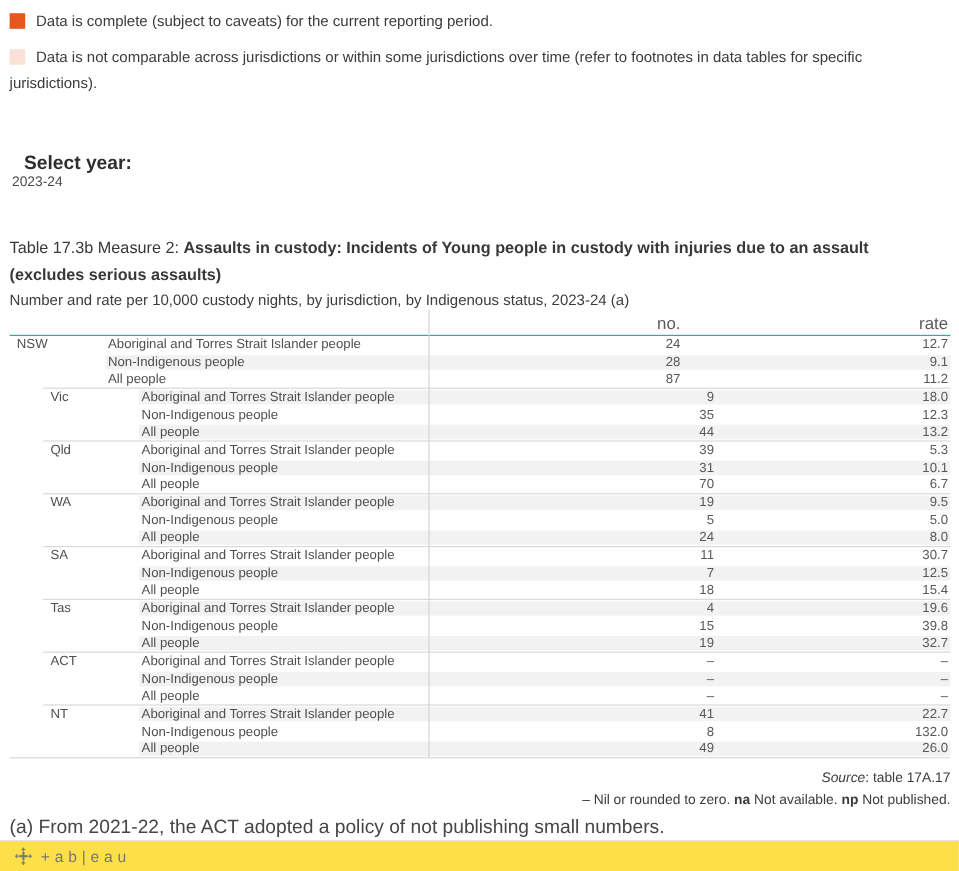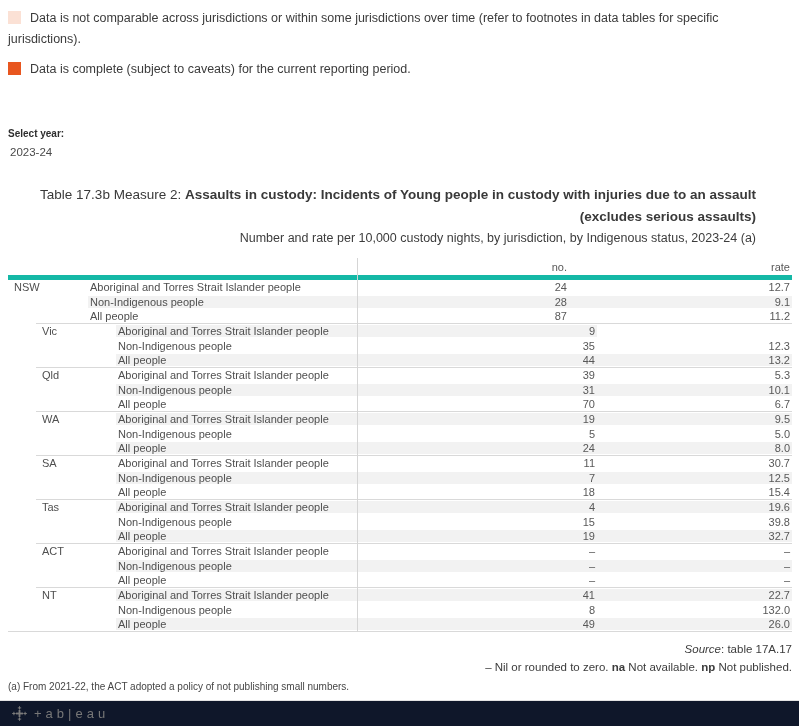--- a/index.html
+++ b/index.html
@@ -9,64 +9,64 @@
     background:#ffffff; color:#3b3b3b;
     font-family:"Liberation Sans", sans-serif;
   }
 
   
   .legend { position:absolute; top:8px; left:8px; width:756px; font-size:12.5px; line-height:21px; color:#3b3b3b; }
   .legend-item { margin-bottom:9px; }
   .swatch { display:inline-block; width:13px; height:13px; margin-right:9px; vertical-align:-2px; }
 
   
-  .select-year-label { position:absolute; top:128px; left:8px; font-size:10px; font-weight:bold; color:#2e2e2e; }
+  .select-year-label { position:absolute; top:128px; left:20px; font-size:16px; font-weight:bold; color:#2e2e2e; }
   .select-year-value { position:absolute; top:146px; left:10px; font-size:11.5px; color:#4a4a4a; }
 
   
-  .title-block { position:absolute; top:184px; left:8px; width:748px; font-size:13.5px; line-height:21.5px; color:#393939;text-align:right; }
+  .title-block { position:absolute; top:196px; left:8px; width:748px; font-size:13.5px; line-height:21.5px; color:#393939; }
   .title-bold { font-weight:bold; }
   .subtitle { font-size:12.5px; line-height:21px; margin-top:1px; color:#3c3c3c; }
 
   
   .table-wrap { position:absolute; top:258px; left:8px; width:784px; font-size:11px; color:#4f4f4f; }
   .vline { position:absolute; left:349px; top:0; bottom:0; width:1px; background:#d5d5d5; }
   .thead { display:grid; grid-template-columns:80px 269px 212px 1fr; height:22px; align-items:center;
-           border-bottom:5px solid #14b8a6; font-size:11px; color:#4c4c4c; }
+           border-bottom:1px solid #14b8a6; font-size:14px; color:#4c4c4c; }
   .row { display:grid; grid-template-columns:80px 269px 212px 1fr; height:14.35px; align-items:center; }
   .c1 { padding-left:6px; }
   .c2 { padding-left:2px; }
   .c3, .c4 { text-align:right; padding-right:2px; color:#585858; }
   .band .c2, .band .c3, .band .c4 { background:#f2f2f2; }
   .group + .group { border-top:1px solid #d9d9d9;margin-left:28px; }
   .tbody { border-bottom:1px solid #d9d9d9; }
 
   
   .source-line { position:absolute; top:643px; right:7px; font-size:11.5px; color:#3c3c3c; }
   .source-italic { font-style:italic; }
   .symbols-line { position:absolute; top:661px; right:7px; font-size:11.5px; color:#3c3c3c; }
   .symbols-line b { font-weight:bold; }
-  .footnote-a { position:absolute; top:681px; left:8px; font-size:10px; color:#464646; }
+  .footnote-a { position:absolute; top:681px; left:8px; font-size:16px; color:#464646; }
 
   
   .bottom-bar { position:absolute; left:0; top:700px; width:799px; height:26px;
-                background:#0f172a; border-top:1px solid #e3e3e3;
+                background:#fde047; border-top:1px solid #e3e3e3;
                 display:flex; align-items:center; padding-left:12px; }
   .logo { display:flex; align-items:center; color:#777777; cursor:pointer; }
   .logo-text { font-size:13px; letter-spacing:4px; margin-left:7px; color:#777777; }
 </style>
 </head>
 <body>
 
 <div class="legend">
   <div class="legend-item">
+    <span class="swatch" style="background:#e8561f"></span><span>Data is complete (subject to caveats) for the current reporting period.</span>
+  </div>
+  <div class="legend-item">
     <span class="swatch" style="background:#fbe1d5"></span><span>Data is not comparable across jurisdictions or within some jurisdictions over time (refer to footnotes in data tables for specific jurisdictions).</span>
-  </div>
-  <div class="legend-item">
-    <span class="swatch" style="background:#e8561f"></span><span>Data is complete (subject to caveats) for the current reporting period.</span>
   </div>
 </div>
 
 <div class="select-year-label">Select year:</div>
 <div class="select-year-value">2023-24</div>
 
 <div class="title-block">
   <span>Table 17.3b Measure 2: </span><span class="title-bold">Assaults in custody: Incidents of Young people in custody with injuries due to an assault (excludes serious assaults)</span>
   <div class="subtitle">Number and rate per 10,000 custody nights, by jurisdiction, by Indigenous status, 2023-24 (a)</div>
 </div>
@@ -100,20 +100,21 @@
         <div class="c3">87</div>
         <div class="c4">11.2</div>
       </div>
     </div>
 
     <div class="group">
       <div class="row band">
         <div class="c1">Vic</div>
         <div class="c2">Aboriginal and Torres Strait Islander people</div>
         <div class="c3">9</div>
+        <div class="c4">18.0</div>
       </div>
       <div class="row">
         <div class="c1"></div>
         <div class="c2">Non-Indigenous people</div>
         <div class="c3">35</div>
         <div class="c4">12.3</div>
       </div>
       <div class="row band">
         <div class="c1"></div>
         <div class="c2">All people</div>

